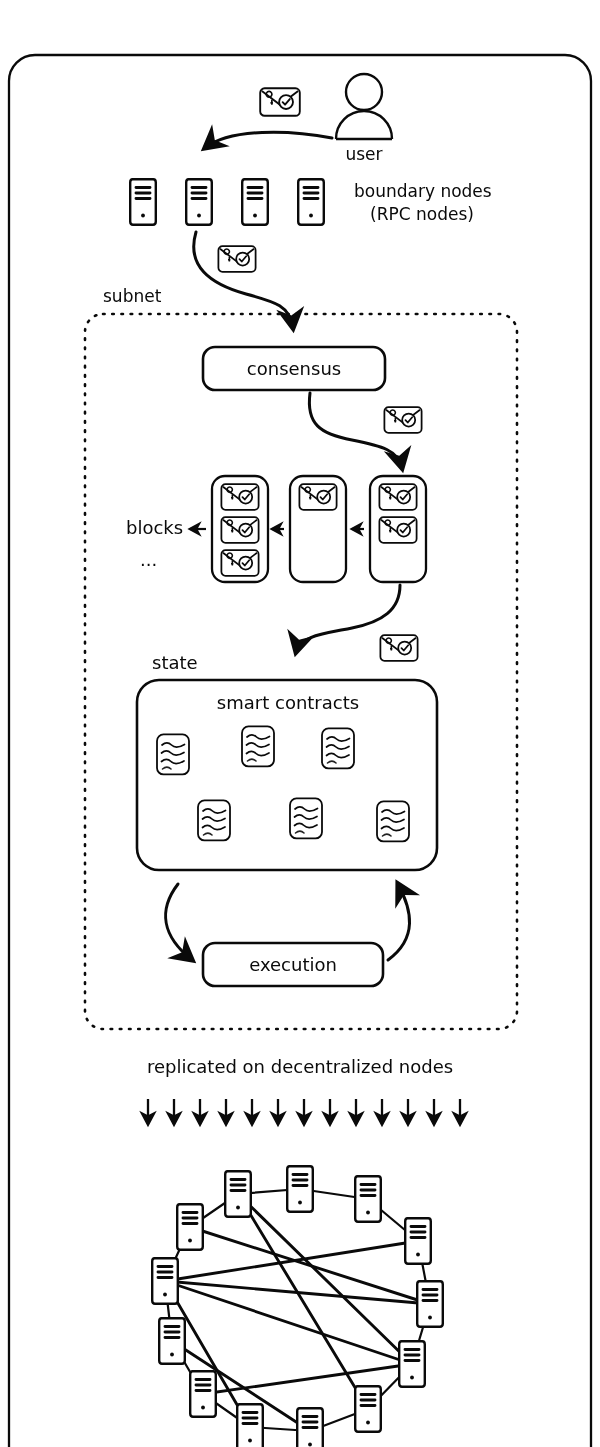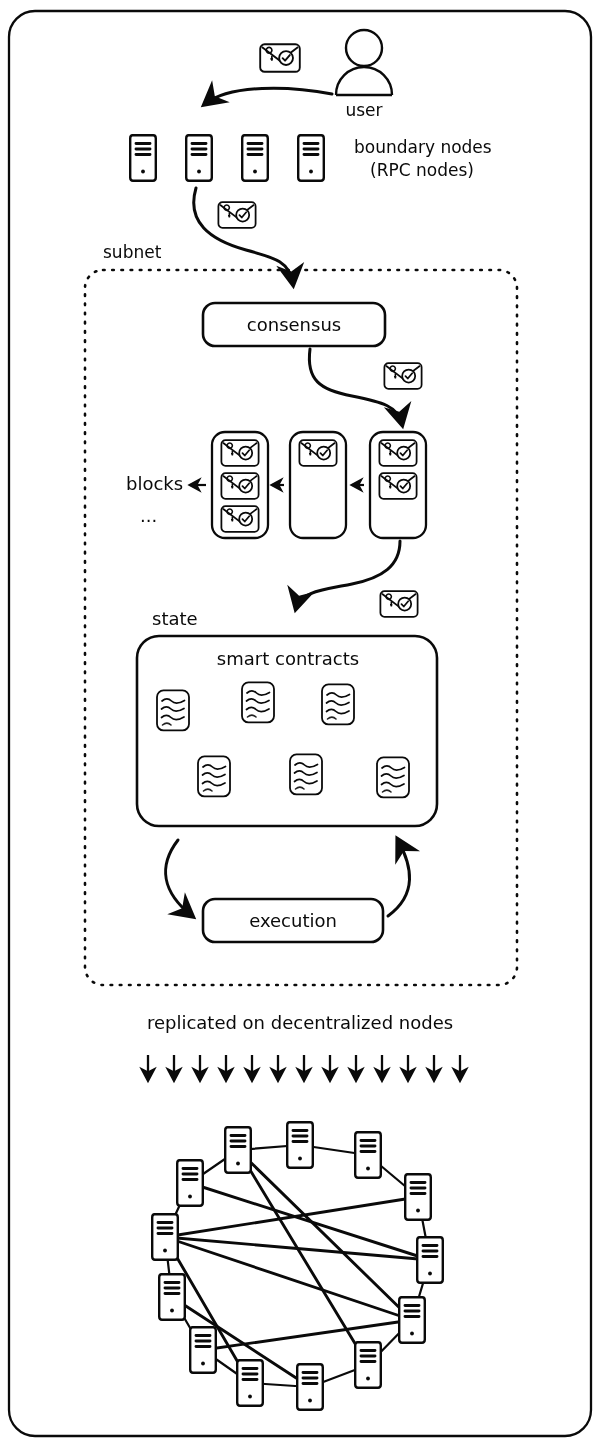--- a/index.html
+++ b/index.html
@@ -1,18 +1,18 @@
 <!DOCTYPE html>
 <html><head>
 <meta charset="utf-8">
 <style>
   html,body{margin:0;padding:0;background:#ffffff;}
   body{width:600px;height:1447px;position:relative;overflow:hidden;
        font-family:"DejaVu Sans", sans-serif;}
-  #root{position:absolute;inset:0;}
+  #root{position:absolute;inset:0;margin-top:44px;}
   svg{display:block;}
   .lbl{font-family:"DejaVu Sans", sans-serif;fill:#0a0a0a;}
 </style>
 </head>
 <body>
 
 <div id="root">
 <svg id="scene" width="600" height="1447" viewBox="0 0 600 1447" xmlns="http://www.w3.org/2000/svg">
 
   <defs>

